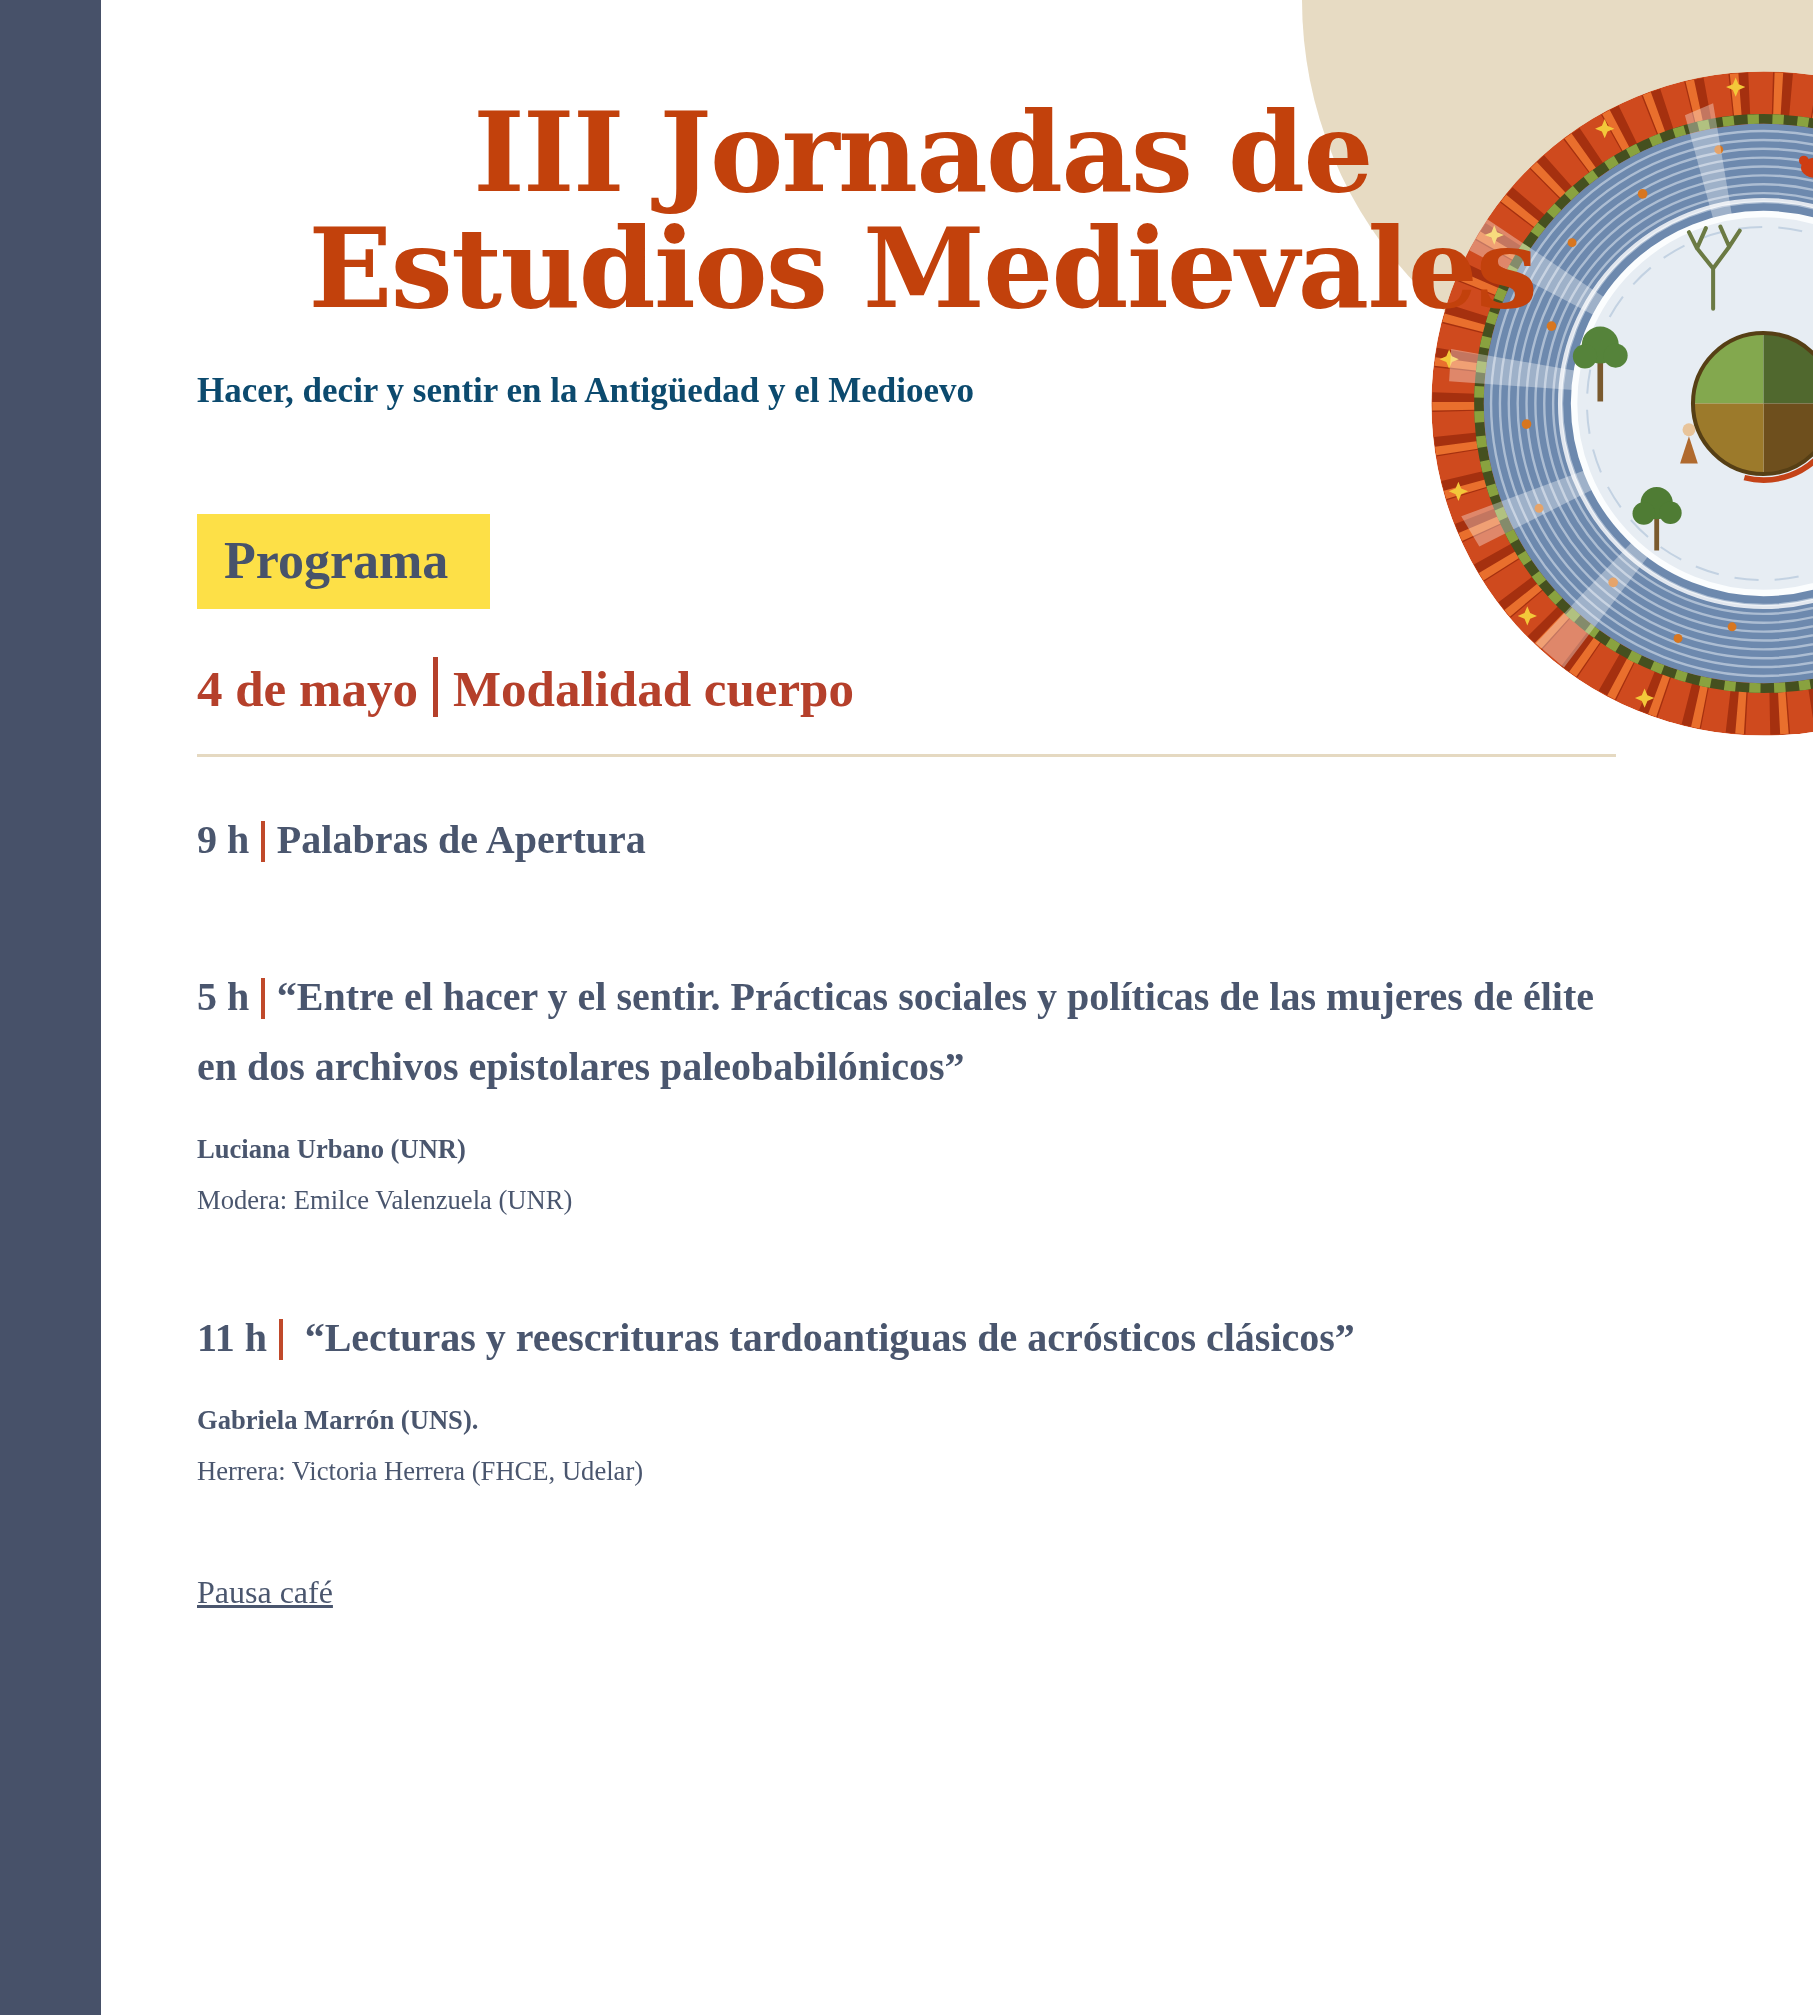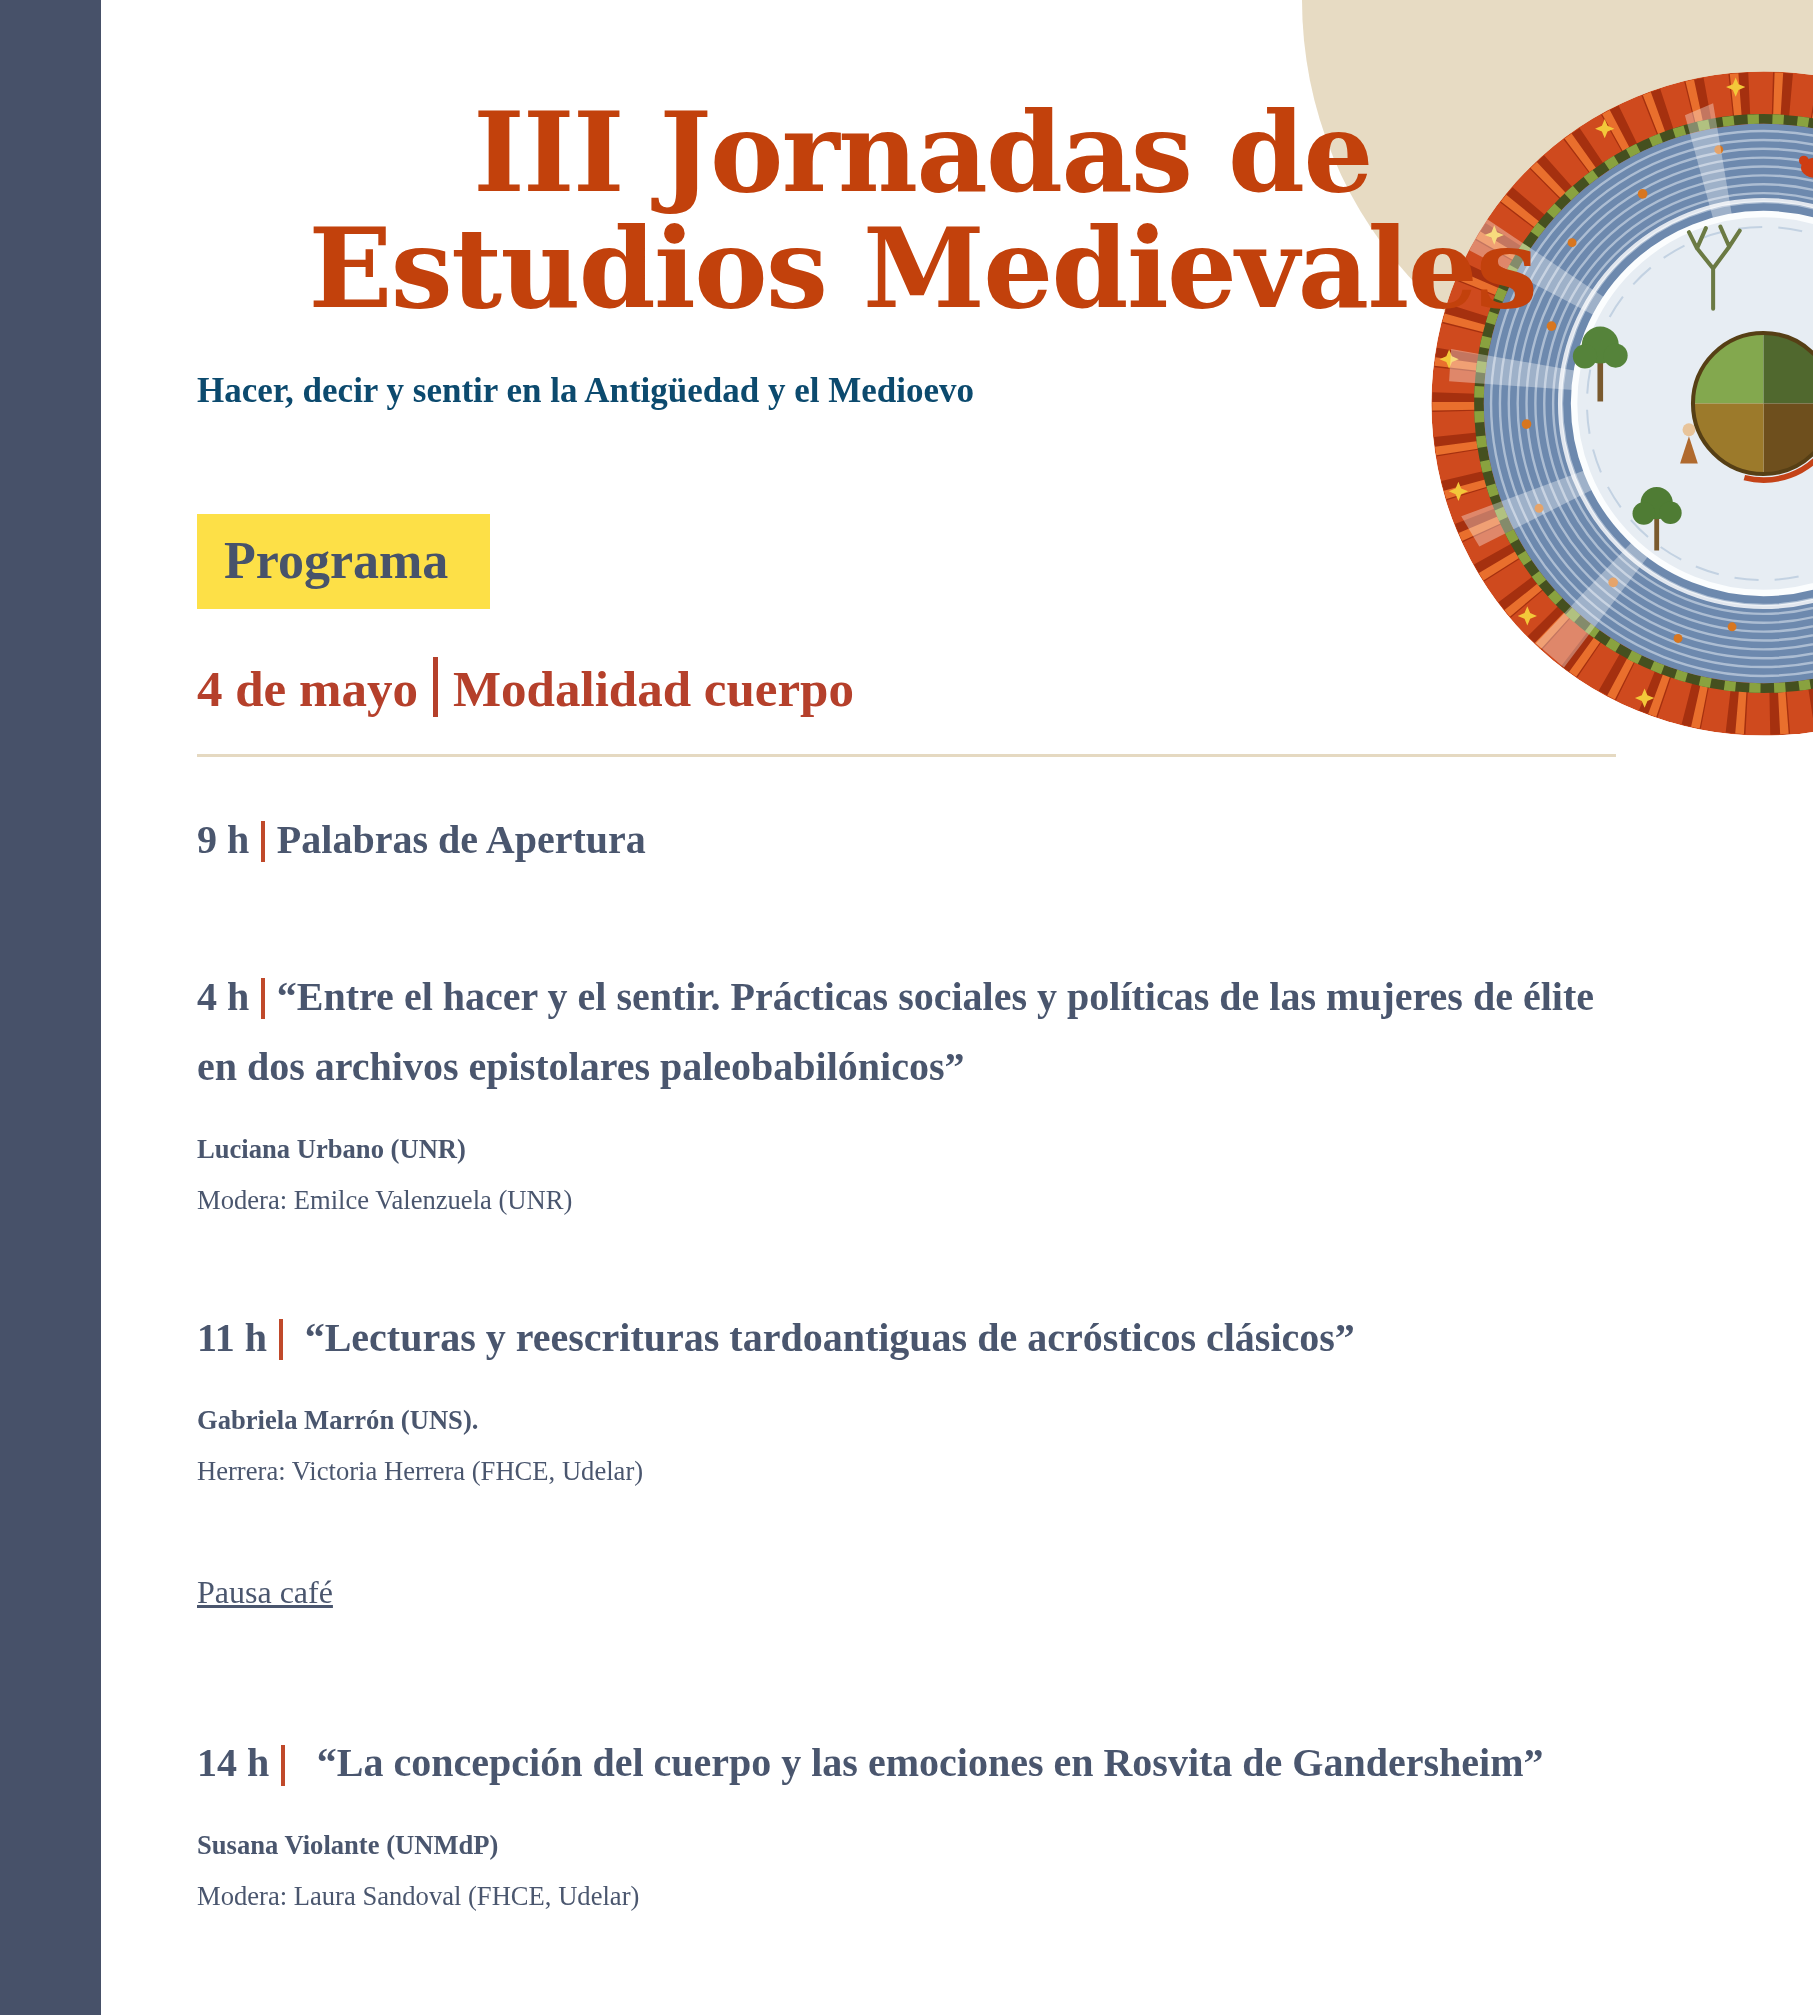--- a/index.html
+++ b/index.html
@@ -248,35 +248,30 @@
 
     <h2 class="day-header"><span>4 de mayo</span><span class="day-bar"></span><span>Modalidad cuerpo</span></h2>
 
     <div class="divider"></div>
 
     <div class="schedule-item">
       <p class="head"><span>9 h</span><span class="time-bar"></span><span class="session-title">Palabras de Apertura</span></p>
     </div>
 
     <div class="schedule-item">
-      <p class="head"><span>4 h</span><span class="time-bar"></span><span class="session-title">“Entre el hacer y el sentir. Prácticas sociales y políticas de las mujeres de élite
+      <p class="head"><span>5 h</span><span class="time-bar"></span><span class="session-title">“Entre el hacer y el sentir. Prácticas sociales y políticas de las mujeres de élite
 en dos archivos epistolares paleobabilónicos”</span></p>
       <p class="speaker">Luciana Urbano (UNR)</p>
       <p class="moderator">Modera: Emilce Valenzuela (UNR)</p>
     </div>
 
     <div class="schedule-item">
       <p class="head"><span>11 h</span><span class="time-bar"></span><span class="session-title"> “Lecturas y reescrituras tardoantiguas de acrósticos clásicos”</span></p>
       <p class="speaker">Gabriela Marrón (UNS).</p>
       <p class="moderator">Herrera: Victoria Herrera (FHCE, Udelar)</p>
     </div>
 
     <p class="coffee-break">Pausa café</p>
 
-    <div class="schedule-item">
-      <p class="head"><span>14 h</span><span class="time-bar"></span><span class="session-title">  “La concepción del cuerpo y las emociones en Rosvita de Gandersheim”</span></p>
-      <p class="speaker">Susana Violante (UNMdP)</p>
-      <p class="moderator">Modera: Laura Sandoval (FHCE, Udelar)</p>
-    </div>
 
   </div>
 </div>
 
 
 </body></html>

